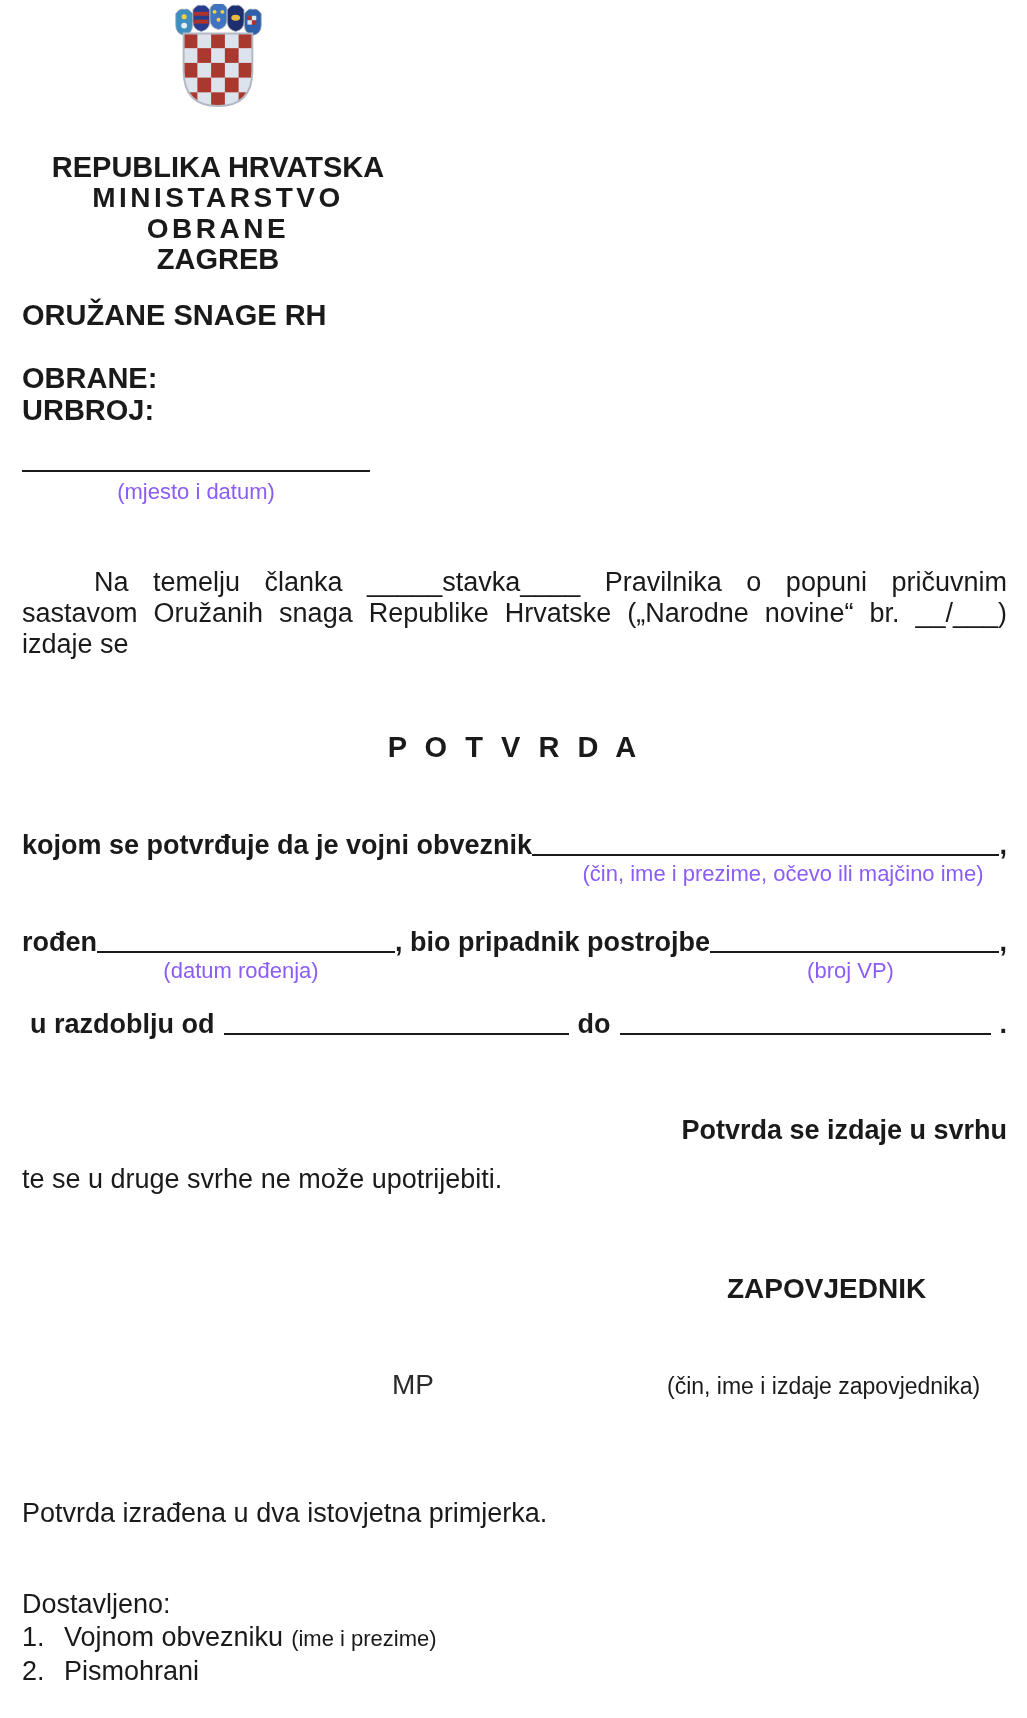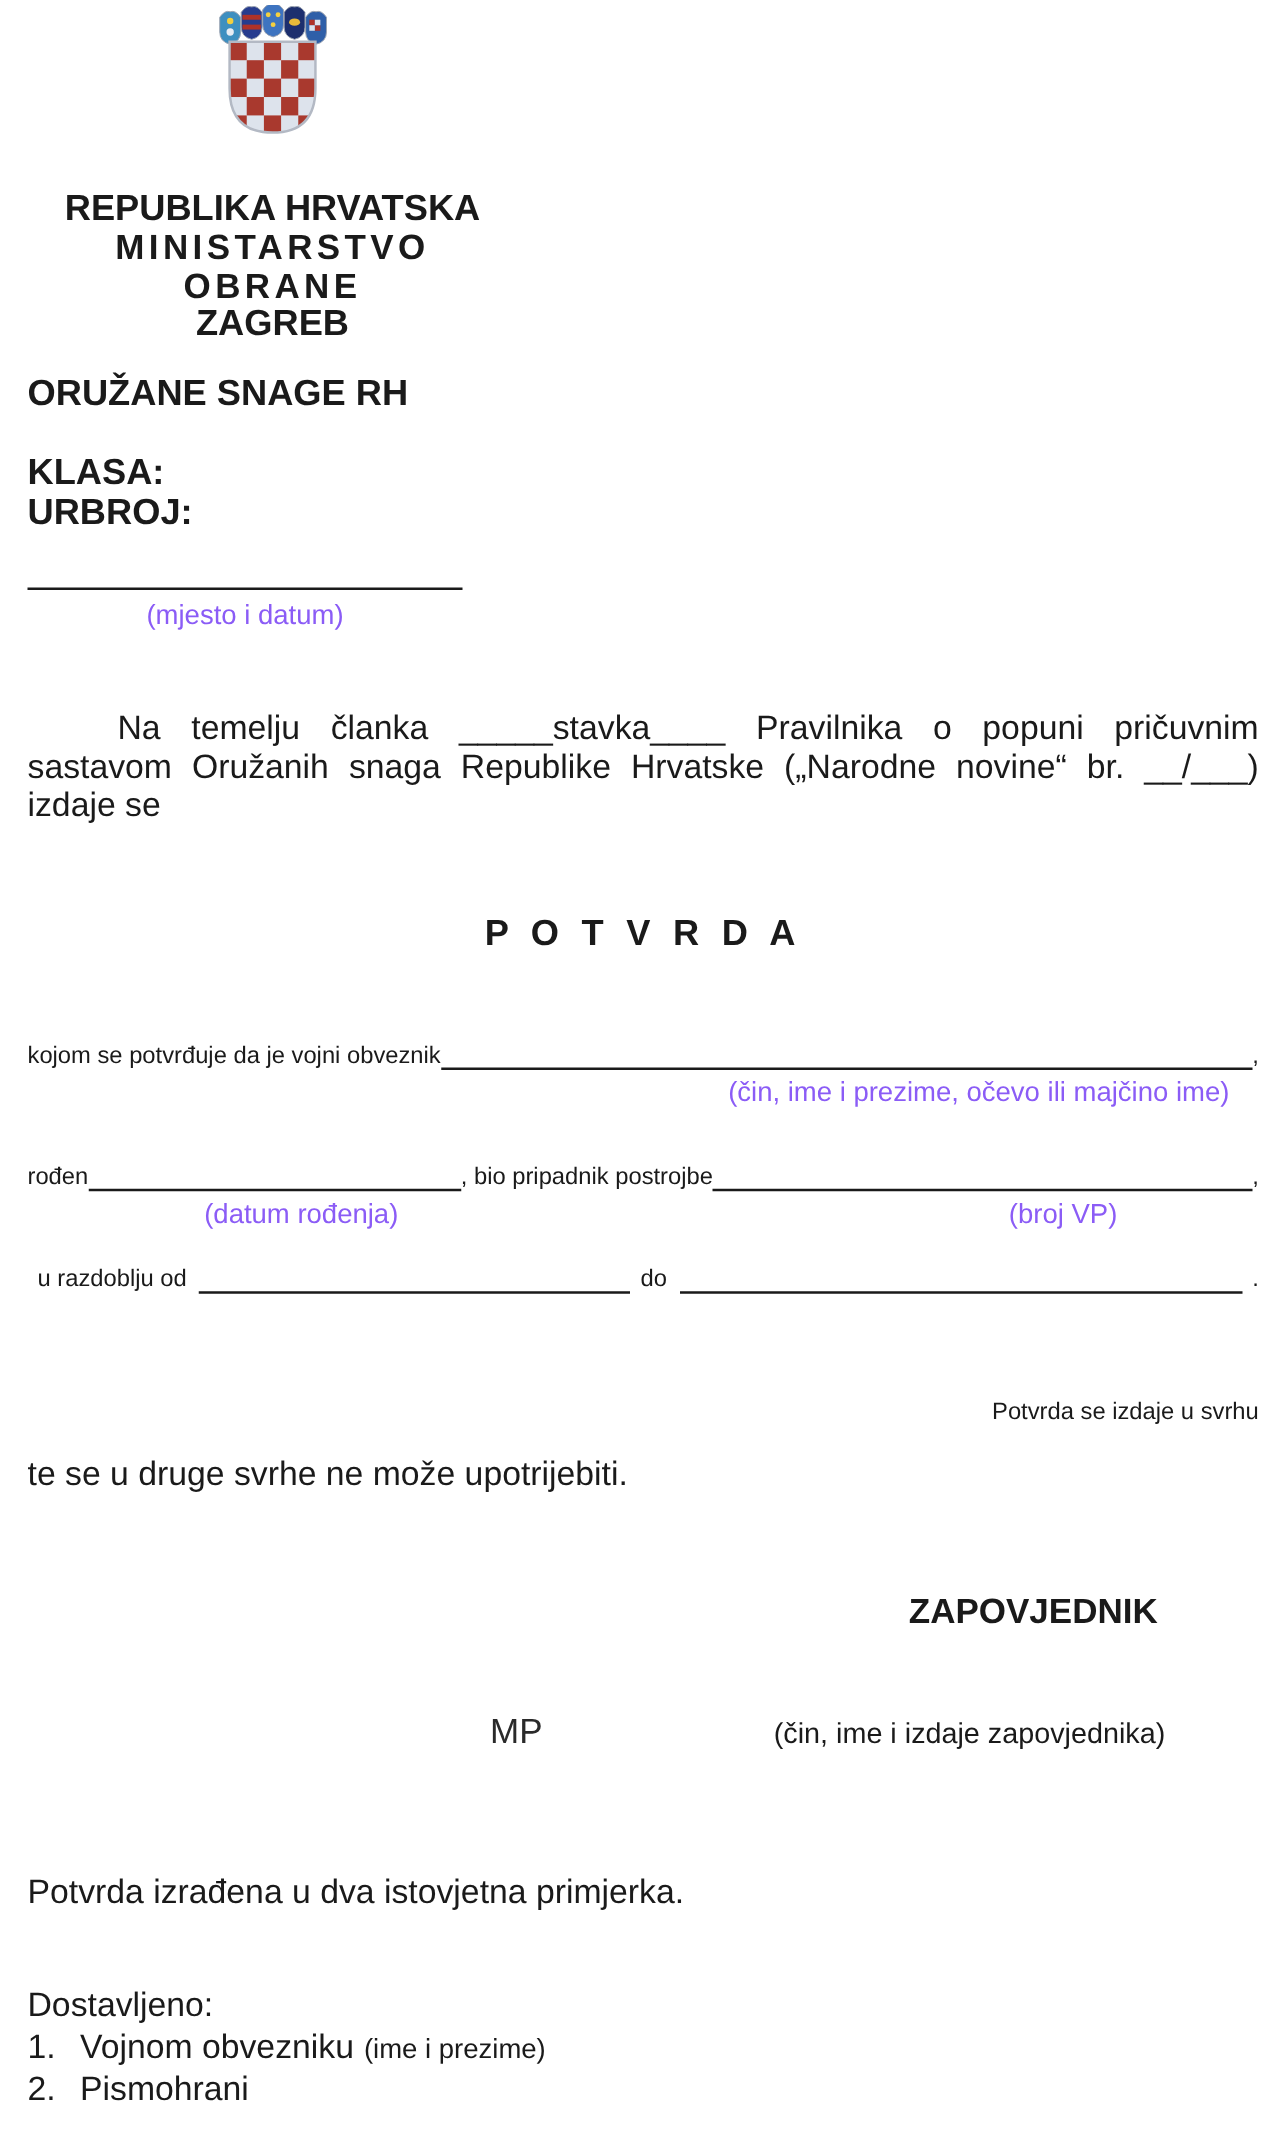--- a/index.html
+++ b/index.html
@@ -24,41 +24,41 @@
   .klasa{margin-top:32px;font-size:29px;font-weight:bold;line-height:32px;}
   .mjesto-block{margin-top:44px;width:348px;}
   .mjesto-line{border-bottom:2px solid #1a1a1a;height:0;}
   .cap{font-size:22px;line-height:27px;color:#8b5cf6;}
   .mjesto-cap{text-align:center;margin-top:6px;}
   
   .intro{margin-top:62px;font-size:27px;line-height:31px;text-align:justify;text-indent:72px;}
   
   .title{margin-top:72px;text-align:center;font-size:29px;font-weight:bold;line-height:30px;letter-spacing:5px;}
   
-  .t{font-size:19px;line-height:30px;white-space:pre;}
+  .t{font-size:27px;line-height:30px;white-space:pre;font-weight:bold;}
   .confirm-row{margin-top:68px;}
   .confirm-cap{margin-left:530px;width:462px;text-align:center;}
   .born-row{margin-top:40px;}
   .blank1{width:298px;}
   .blank-grow{flex:1;}
   .cap-row{display:flex;}
   .cap-sp1{width:70px;}
   .cap-c1{width:298px;text-align:center;}
   .cap-sp2{width:304px;}
   .cap-c2{flex:1;text-align:center;}
   .period-row{margin-top:25px;}
   .period-row .t{padding-left:8px;}
   .period-blank1{width:345px;}
   .do-word{padding:0 10px 0 12px;}
   .purpose-row{margin-top:76px;flex-direction:column;}
   .purpose-row .blank{border-bottom-width:3px;}
   .note-line{margin-top:12px;font-size:27px;line-height:30px;}
   
   .cmdr{margin-top:80px;margin-left:705px;font-size:28px;font-weight:bold;line-height:30px;}
-  .mp-row{margin-top:66px;display:flex;align-items:baseline;}
+  .mp-row{margin-top:66px;display:flex;align-items:baseline;gap:48px;}
   .mp{margin-left:370px;font-size:28px;line-height:30px;color:#2a2a2a;}
   .cmdr-cap{margin-left:185px;font-size:23px;line-height:27px;}
   
   .copies{margin-top:98px;font-size:27px;line-height:30px;}
   .delivered{margin-top:60px;font-size:27px;line-height:33px;}
   .d-item{font-size:27px;line-height:33px;display:flex;align-items:baseline;}
   .d-num{width:42px;}
   .d-note{font-size:22px;margin-left:8px;}
 </style>
 </head>
@@ -118,21 +118,21 @@
       <path d="M12,30 H82 V68 Q82,104 47,104 Q12,104 12,68 Z" fill="none" stroke="#b3b9c4" stroke-width="2"></path>
     </svg>
     <div class="hdr-line1">REPUBLIKA HRVATSKA</div>
     <div class="hdr-line2">MINISTARSTVO OBRANE</div>
     <div class="hdr-line3">ZAGREB</div>
   </div>
 
   <div class="org">ORUŽANE SNAGE RH</div>
 
 
-  <div class="klasa">KLASA:</div>
+  <div class="klasa">OBRANE:</div>
   <div class="klasa" style="margin-top:0;">URBROJ:</div>
 
   <div class="mjesto-block">
     <div class="mjesto-line"></div>
     <div class="cap mjesto-cap">(mjesto i datum)</div>
   </div>
 
   <p class="intro">Na temelju članka _____stavka____ Pravilnika o popuni pričuvnim sastavom Oružanih snaga Republike Hrvatske („Narodne novine“ br. __/___) izdaje se</p>
 
   <div class="title">P O T V R D A</div>

